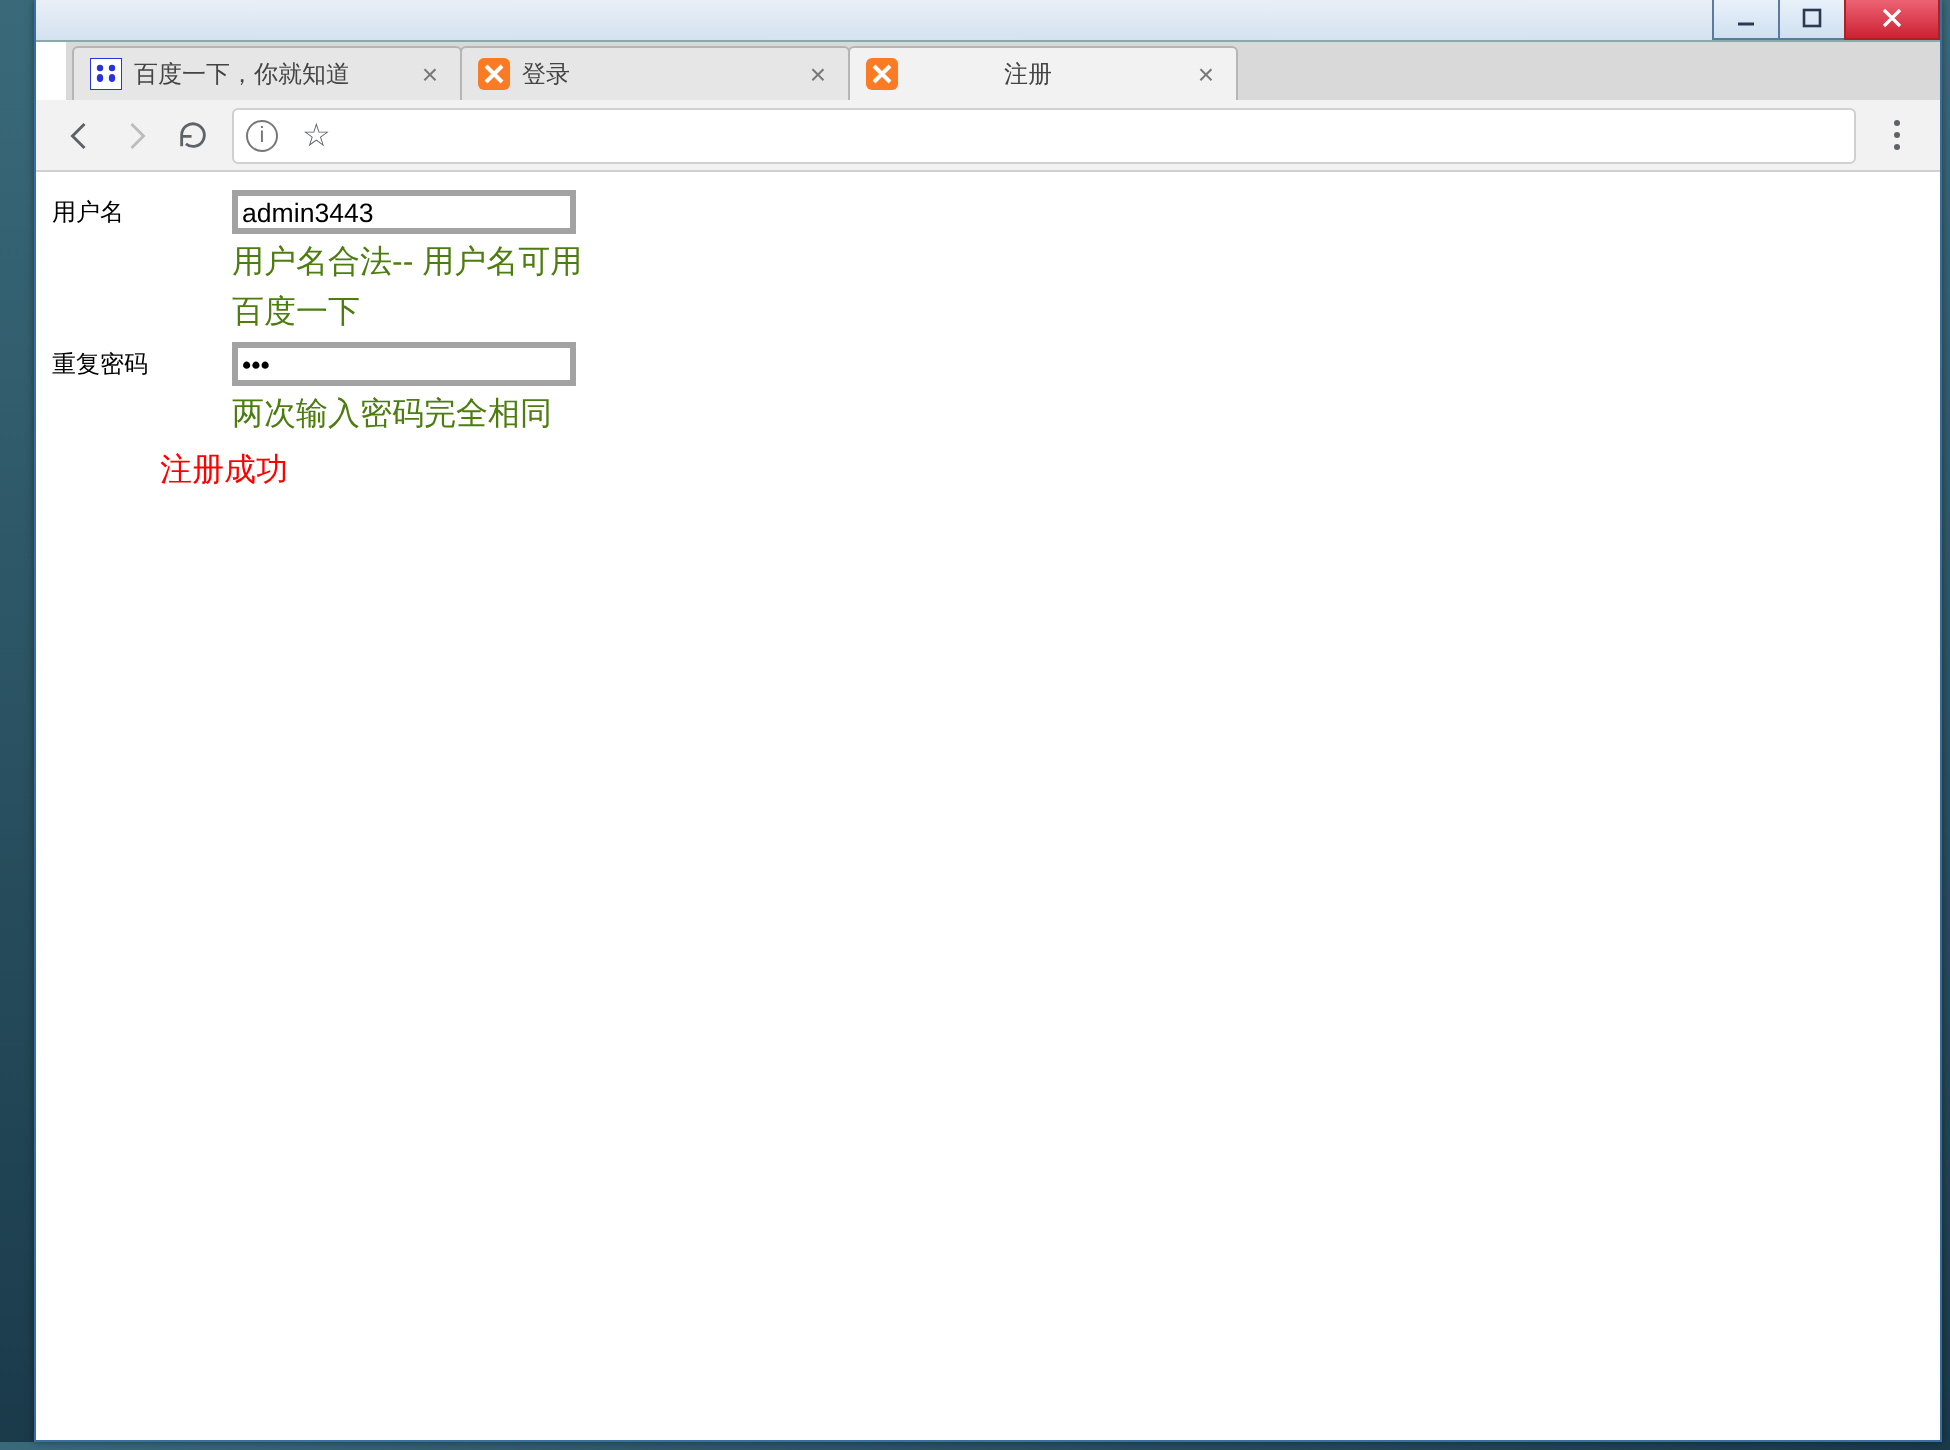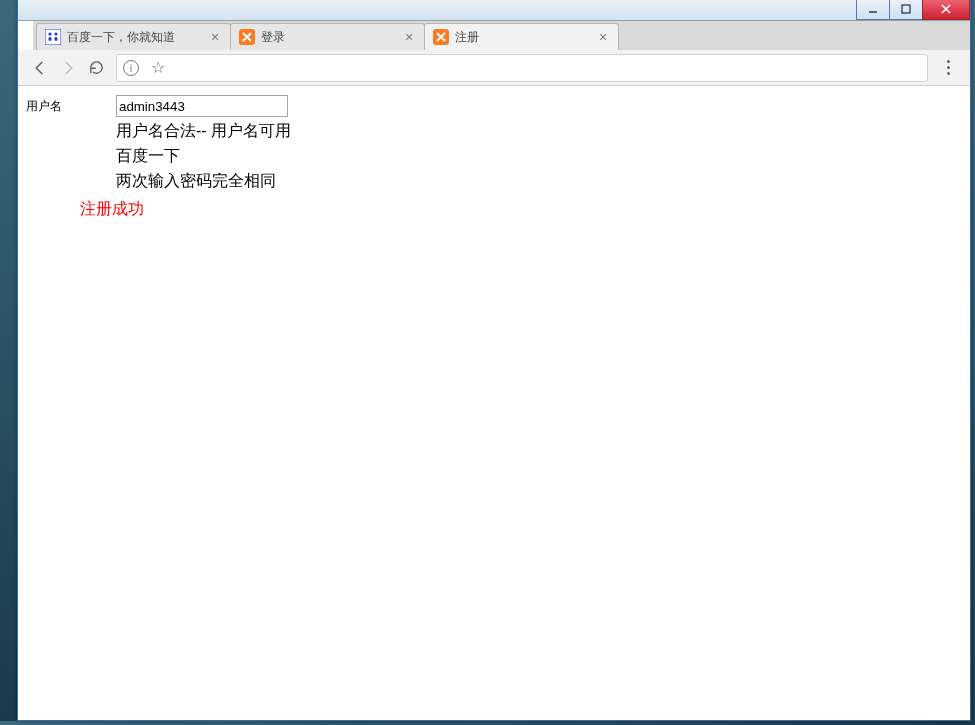--- a/index.html
+++ b/index.html
@@ -34,21 +34,21 @@
     background:#d9d9d9; display:flex; align-items:flex-end;
     padding-left:3px;
   }
   .tab {
     height:27px; min-width:195px; max-width:195px;
     background:#e6e6e6; border:1px solid #b5b5b5; border-bottom:none;
     border-radius:3px 3px 0 0; margin-right:-1px;
     display:flex; align-items:center; padding:0 8px;
     font-size:12px; color:#444; position:relative;
   }
-  .tab.active { background:#f2f2f2; z-index:2; }
+  .tab.active { background:#f2f2f2; z-index:2;gap:47px; }
   .tab .favicon { width:16px; height:16px; margin-right:6px; flex:none; display:flex; align-items:center; justify-content:center; }
   .tab .tab-title { flex:1; white-space:nowrap; overflow:hidden; text-overflow:ellipsis; }
   .tab .tab-close { width:14px; height:14px; flex:none; color:#777; font-size:14px; line-height:14px; text-align:center; }
 
   
   .toolbar {
     position:absolute; top:50px; left:0; right:0; height:36px;
     background:#f2f2f2; border-bottom:1px solid #d0d0d0;
     display:flex; align-items:center; padding:0 8px;
   }
@@ -74,24 +74,24 @@
   
   .viewport {
     position:absolute; top:86px; left:0; right:0; bottom:0;
     background:#fff; overflow:auto;
   }
   .page { padding:6px 6px; font-size:16px; color:#000; }
   .page table { border-collapse:separate; border-spacing:2px; }
   .page td { padding:1px 0; vertical-align:middle; }
   .page td.label { width:88px; font-size:12px; }
   .page input[type=text], .page input[type=password] {
-    width:172px; height:22px; border:1px solid #a3a3a3; font-size:13.3px; padding:1px 2px;
+    width:172px; height:22px; border:3px solid #a3a3a3; font-size:13.3px; padding:1px 2px;
     font-family: Arial, sans-serif;
   }
-  .validation { color:#000000; font-size:16px;margin-left:20px; }
+  .validation { color:#4d7c0f; font-size:16px;margin-left:20px; }
   .btn-row { margin-top:4px; }
   .sys-btn {
     font-size:13.3px; padding:1px 8px; border:1px solid #a0a0a0;
     background:linear-gradient(#f5f5f5,#e1e1e1);
     font-family:"Microsoft YaHei",Arial,sans-serif;
   }
   .result { color:#ff0000; font-size:16px; margin-left:56px; margin-top:4px; }
 
   
   .desktop-sliver {
@@ -205,20 +205,24 @@
         </tr>
         <tr>
           <td></td>
           <td class="validation">用户名合法-- 用户名可用</td>
         </tr>
         <tr>
           <td></td>
           <td class="validation">百度一下</td>
         </tr>
         <tr>
+          <td class="label">重复密码</td>
+          <td><input type="password" value="aaa" style=""></td>
+        </tr>
+        <tr>
           <td></td>
           <td class="validation">两次输入密码完全相同</td>
         </tr>
       </tbody>
         </table>
       <div class="result">注册成功</div>
     </div>
   </div>
 
 </div>

